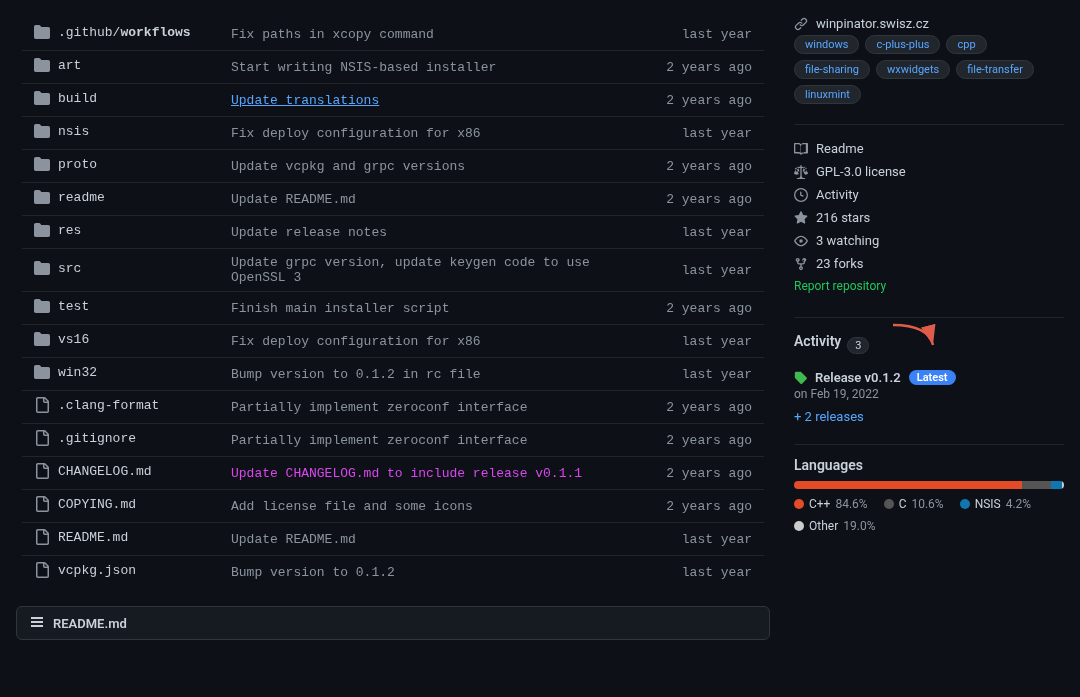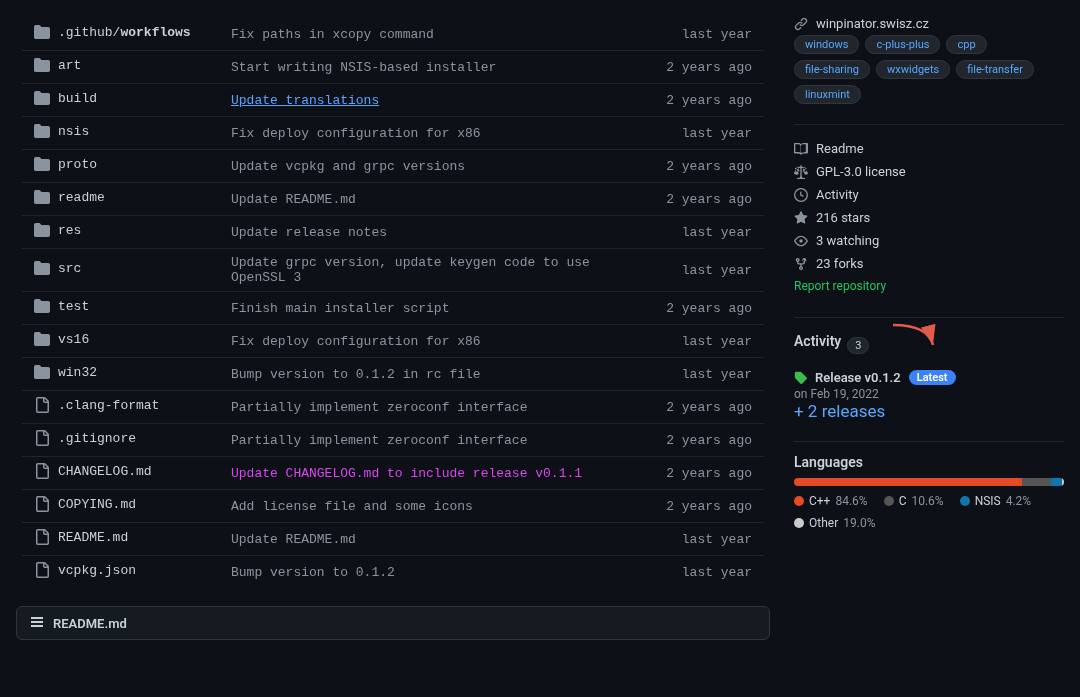--- a/index.html
+++ b/index.html
@@ -172,23 +172,23 @@
     }
     .release-link {
       color: #c9d1d9;
       text-decoration: none;
       font-weight: 600;
       text-align: center;
     }
     .more-releases {
       color: #58a6ff;
       text-decoration: none;
-      font-size: 17px;
+      font-size: 13px;
       display: block;
-      margin-top: 0;
+      margin-top: 8px;
     }
     .languages-header {
       font-size: 14px;
       font-weight: 600;
       color: #c9d1d9;
       margin-bottom: 8px;
     }
     .lang-bar {
       display: flex;
       border-radius: 4px;

